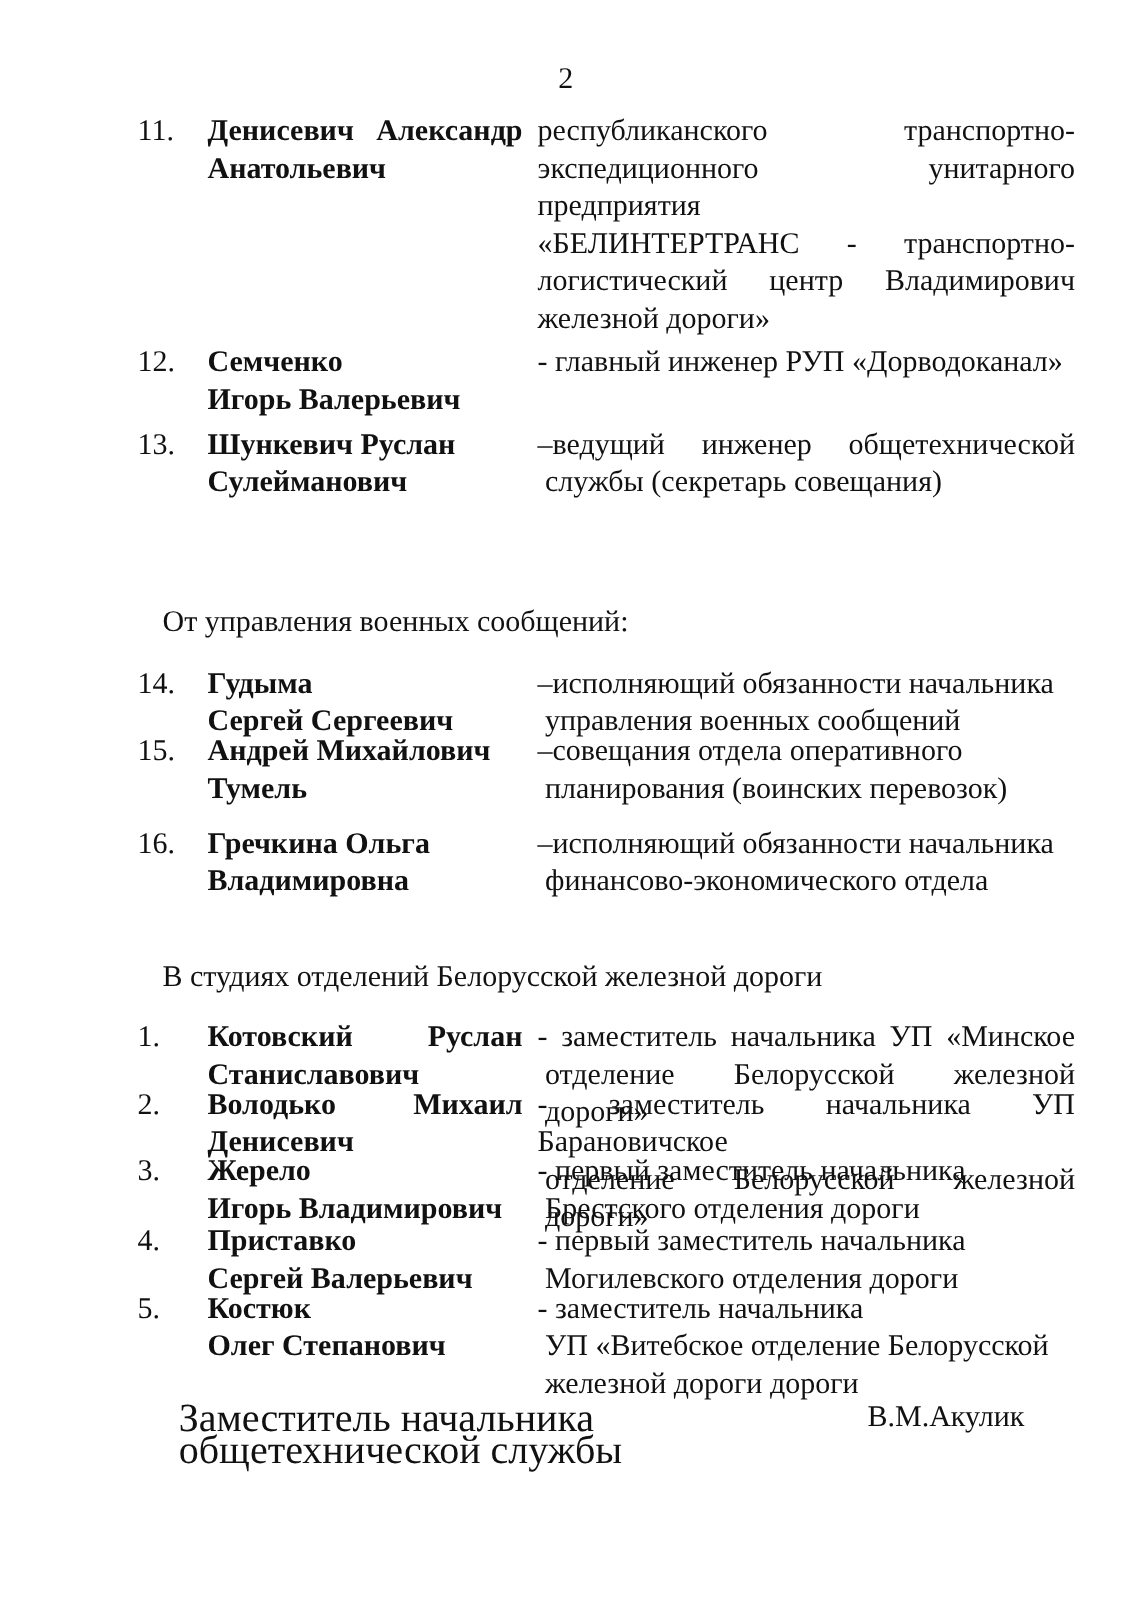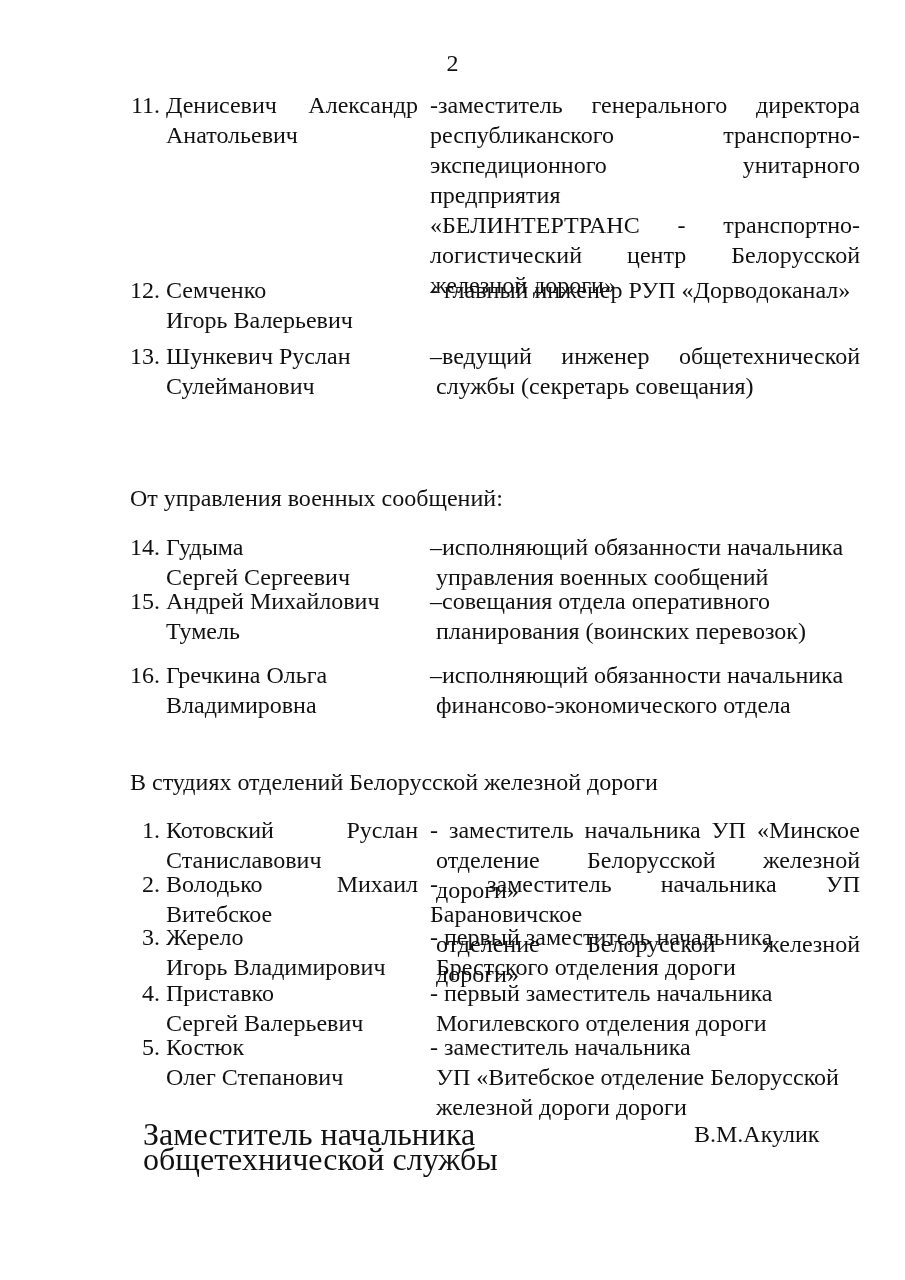--- a/index.html
+++ b/index.html
@@ -3,22 +3,22 @@
 <meta charset="utf-8">
 <style>
   html,body{margin:0;padding:0}
   body{
     width:905px;height:1280px;background:#ffffff;position:relative;
     font-family:"Liberation Serif", serif;color:#111;overflow:hidden;
   }
   .page{position:absolute;left:0;top:0;width:905px;height:1280px;background:#fff}
   .pnum{position:absolute;top:48px;left:0;width:905px;text-align:center;font-size:24px;line-height:30px}
   .entry{position:absolute;left:0;width:905px;font-size:24px}
-  .num{position:absolute;left:110px;top:0;width:50px;text-align:right}
-  .nm{position:absolute;left:166px;top:0;width:252px;font-weight:normal}
+  .num{position:absolute;left:110px;top:0;width:50px;text-align:left}
+  .nm{position:absolute;left:166px;top:0;width:252px;font-weight:bold}
   .ds{position:absolute;left:430px;top:0;width:430px}
   .ln{line-height:30px}
   .spread{text-align:justify;text-align-last:justify}
   .ind{padding-left:6px}
   .sec{position:absolute;left:130px;width:720px;font-size:24px;line-height:30px}
   #e11{top:90px}#e12{top:275px}#e13{top:341px}
   #s1{top:483px}
   #e14{top:532px}#e15{top:586px}#e16{top:660px}
   #s2{top:767px}
   #e1{top:815px}#e2{top:869px}#e3{top:922px}#e4{top:978px}#e5{top:1032px}
@@ -32,25 +32,24 @@
 
   <div class="pnum">2</div>
 
   <div class="entry" id="e11">
     <div class="num ln">11.</div>
     <div class="nm">
       <div class="ln spread">Денисевич Александр</div>
       <div class="ln">Анатольевич</div>
     </div>
     <div class="ds">
-      <div class="ln spread">-заместитель генерального директора</div>
       <div class="ln spread">республиканского транспортно-</div>
       <div class="ln spread">экспедиционного унитарного предприятия</div>
       <div class="ln spread">«БЕЛИНТЕРТРАНС - транспортно-</div>
-      <div class="ln spread">логистический центр Белорусской</div>
+      <div class="ln spread">логистический центр Владимирович</div>
       <div class="ln">железной дороги»</div>
     </div>
   </div>
 
   <div class="entry" id="e12">
     <div class="num ln">12.</div>
     <div class="nm">
       <div class="ln">Семченко</div>
       <div class="ln">Игорь Валерьевич</div>
     </div>
@@ -120,21 +119,21 @@
     <div class="ds">
       <div class="ln spread">- заместитель начальника  УП «Минское</div>
       <div class="ln spread ind">отделение Белорусской железной дороги»</div>
     </div>
   </div>
 
   <div class="entry" id="e2">
     <div class="num ln">2.</div>
     <div class="nm">
       <div class="ln spread">Володько Михаил</div>
-      <div class="ln">Витебское</div>
+      <div class="ln">Денисевич</div>
     </div>
     <div class="ds">
       <div class="ln spread">- заместитель начальника УП Барановичское</div>
       <div class="ln spread ind">отделение Белорусской железной дороги»</div>
     </div>
   </div>
 
   <div class="entry" id="e3">
     <div class="num ln">3.</div>
     <div class="nm">

